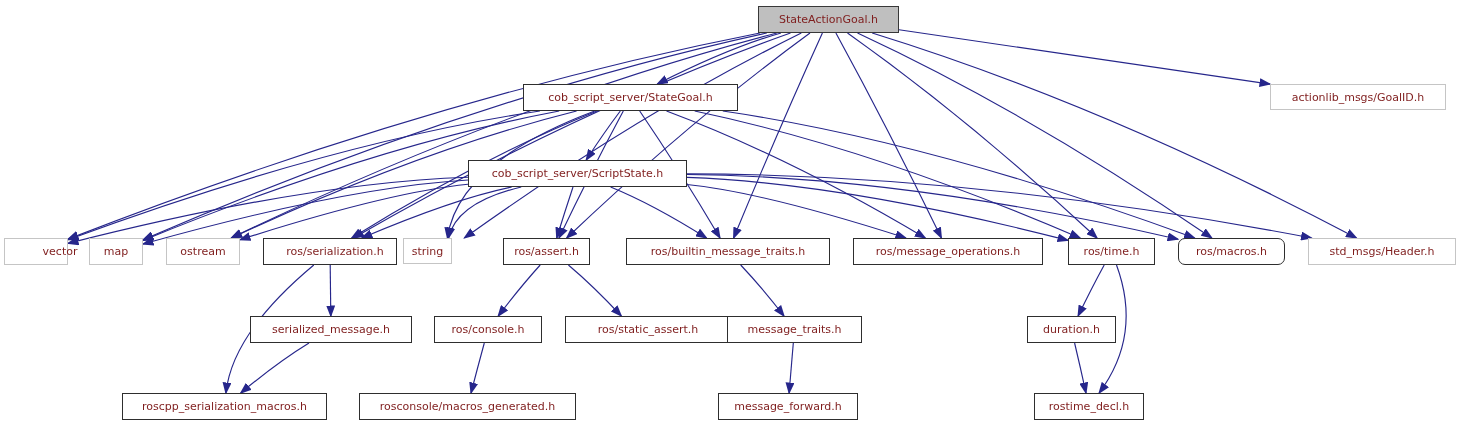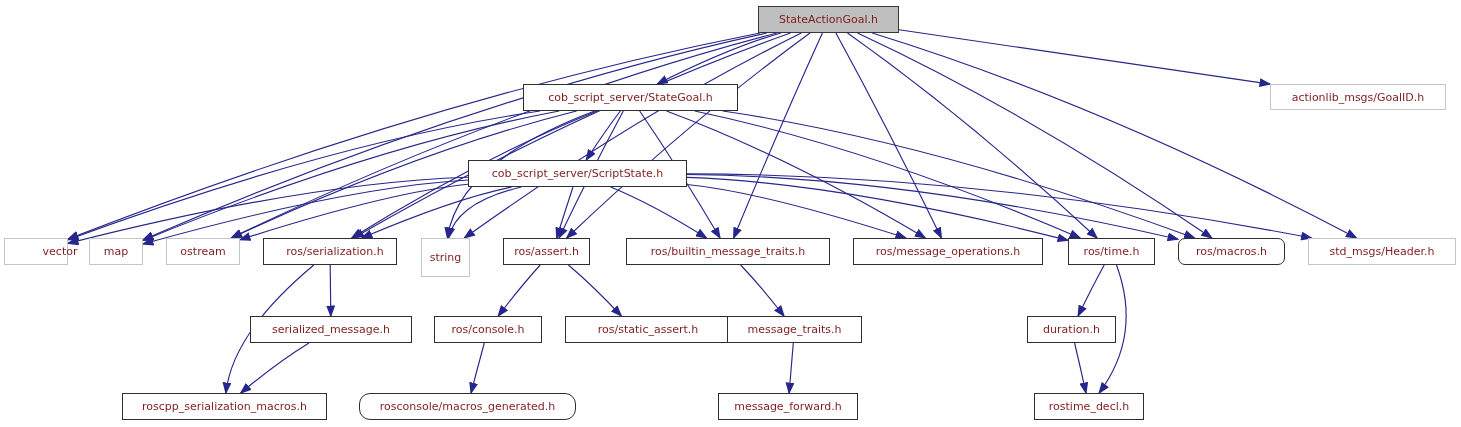--- a/index.html
+++ b/index.html
@@ -77,29 +77,29 @@
   </svg>
 
 <div class="node current" style="left: 758px; top: 6px; width: 141px; height: 27px;">StateActionGoal.h</div>
     <div class="node internal" style="left: 523px; top: 84px; width: 215px; height: 27px;">cob_script_server/StateGoal.h</div>
     <div class="node external" style="left: 1270px; top: 84px; width: 176px; height: 26px;">actionlib_msgs/GoalID.h</div>
     <div class="node internal" style="left: 468px; top: 160px; width: 219px; height: 27px;">cob_script_server/ScriptState.h</div>
     <div class="node external" style="left: 4px; top: 238px; width: 64px; height: 27px; padding-left: 48px;">vector</div>
     <div class="node external" style="left: 89px; top: 238px; width: 54px; height: 27px;">map</div>
     <div class="node external" style="left: 166px; top: 238px; width: 74px; height: 27px;">ostream</div>
     <div class="node internal" style="left: 263px; top: 238px; width: 134px; height: 27px; padding-left: 10px;">ros/serialization.h</div>
-    <div class="node external" style="left: 421px; top: 238px; width: 49px; height: 39px; text-align: right;">string</div>
+    <div class="node external" style="left: 403px; top: 238px; width: 49px; height: 26px; text-align: right;">string</div>
     <div class="node internal" style="left: 503px; top: 238px; width: 87px; height: 27px;">ros/assert.h</div>
     <div class="node internal" style="left: 626px; top: 238px; width: 204px; height: 27px;">ros/builtin_message_traits.h</div>
     <div class="node internal" style="left: 853px; top: 238px; width: 190px; height: 27px;">ros/message_operations.h</div>
     <div class="node internal" style="left: 1068px; top: 238px; width: 87px; height: 27px;">ros/time.h</div>
     <div class="node internal" style="left: 1178px; top: 238px; width: 107px; height: 27px; border-radius: 7px;">ros/macros.h</div>
     <div class="node external" style="left: 1308px; top: 238px; width: 148px; height: 27px;">std_msgs/Header.h</div>
     <div class="node internal" style="left: 250px; top: 316px; width: 162px; height: 27px;">serialized_message.h</div>
     <div class="node internal" style="left: 434px; top: 316px; width: 108px; height: 27px;">ros/console.h</div>
     <div class="node internal" style="left: 565px; top: 316px; width: 166px; height: 27px;">ros/static_assert.h</div>
     <div class="node internal" style="left: 727px; top: 316px; width: 135px; height: 27px;">message_traits.h</div>
     <div class="node internal" style="left: 1027px; top: 316px; width: 89px; height: 27px;">duration.h</div>
     <div class="node internal" style="left: 122px; top: 393px; width: 205px; height: 27px;">roscpp_serialization_macros.h</div>
-    <div class="node internal" style="left: 359px; top: 393px; width: 217px; height: 27px; border-radius: 11px;">rosconsole/macros_generated.h</div>
+    <div class="node internal" style="left: 359px; top: 393px; width: 217px; height: 27px;">rosconsole/macros_generated.h</div>
     <div class="node internal" style="left: 718px; top: 393px; width: 140px; height: 27px;">message_forward.h</div>
     <div class="node internal" style="left: 1034px; top: 393px; width: 110px; height: 27px;">rostime_decl.h</div>
   </div>
 
 </body></html>

